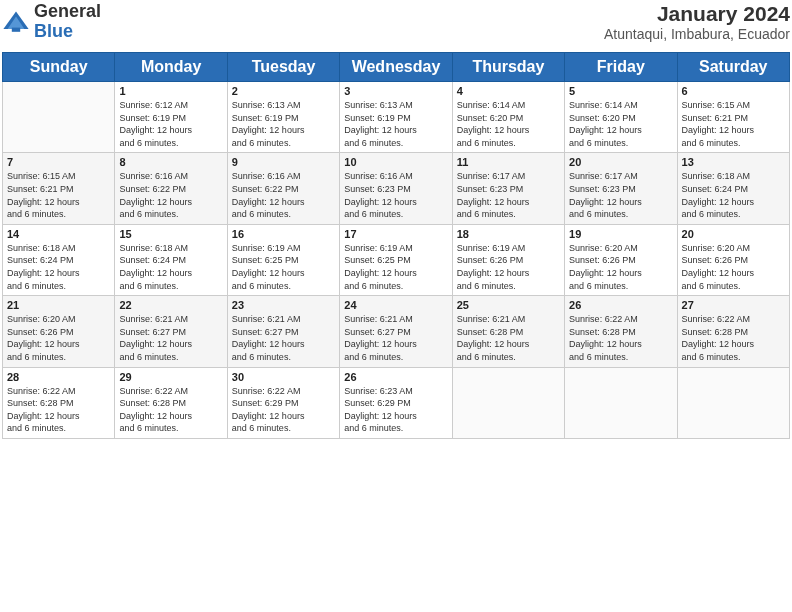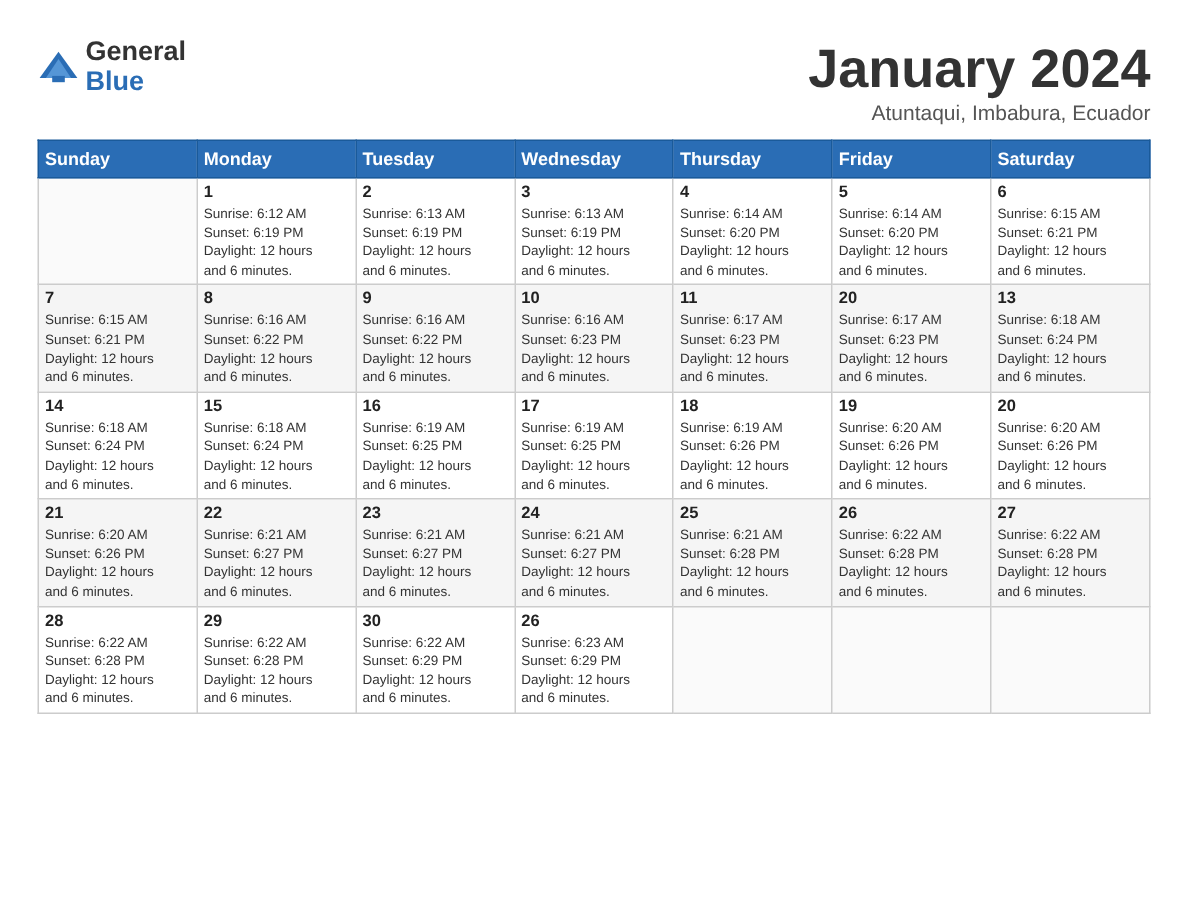--- a/index.html
+++ b/index.html
@@ -6,21 +6,21 @@
     body {
       width: 792px;
       height: 612px;
       font-family: Arial, sans-serif;
       background: #fff;
       overflow: hidden;
     }
     .page {
       width: 792px;
       height: 612px;
-      padding: 25px;
+      padding: 2px;
     }
     .header {
       display: flex;
       justify-content: space-between;
       align-items: flex-start;
       margin-bottom: 10px;
     }
     .logo {
       display: flex;
       align-items: center;
@@ -34,39 +34,39 @@
     }
     .logo-text .blue { color: #2a6db5; }
     .logo-icon {
       width: 28px;
       height: 28px;
     }
     .title-block {
       text-align: right;
     }
     .main-title {
-      font-size: 36px;
+      font-size: 21px;
       font-weight: bold;
       color: #333;
     }
     .subtitle {
       font-size: 14px;
       color: #555;
     }
     .calendar {
       width: 100%;
       border-collapse: collapse;
       font-size: 10px;
     }
     .calendar th {
       background: #2a6db5;
       color: #fff;
       padding: 5px 4px;
-      text-align: left;
-      font-size: 12px;
+      text-align: center;
+      font-size: 16px;
       font-weight: bold;
       border: 1px solid #1a5a9a;
     }
     .calendar td {
       vertical-align: top;
       border: 1px solid #ccc;
       padding: 3px 4px;
       width: calc(100% / 7);
       min-height: 80px;
       background: #fff;

